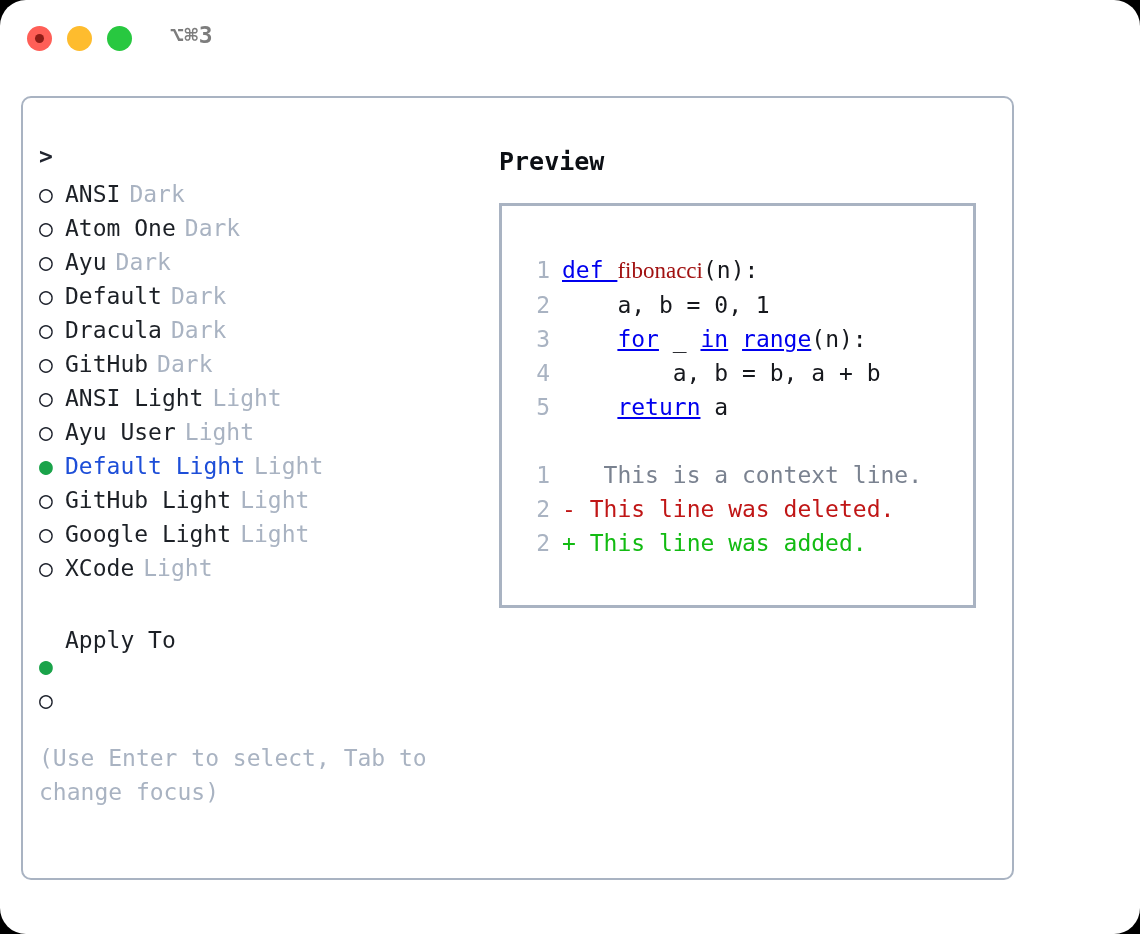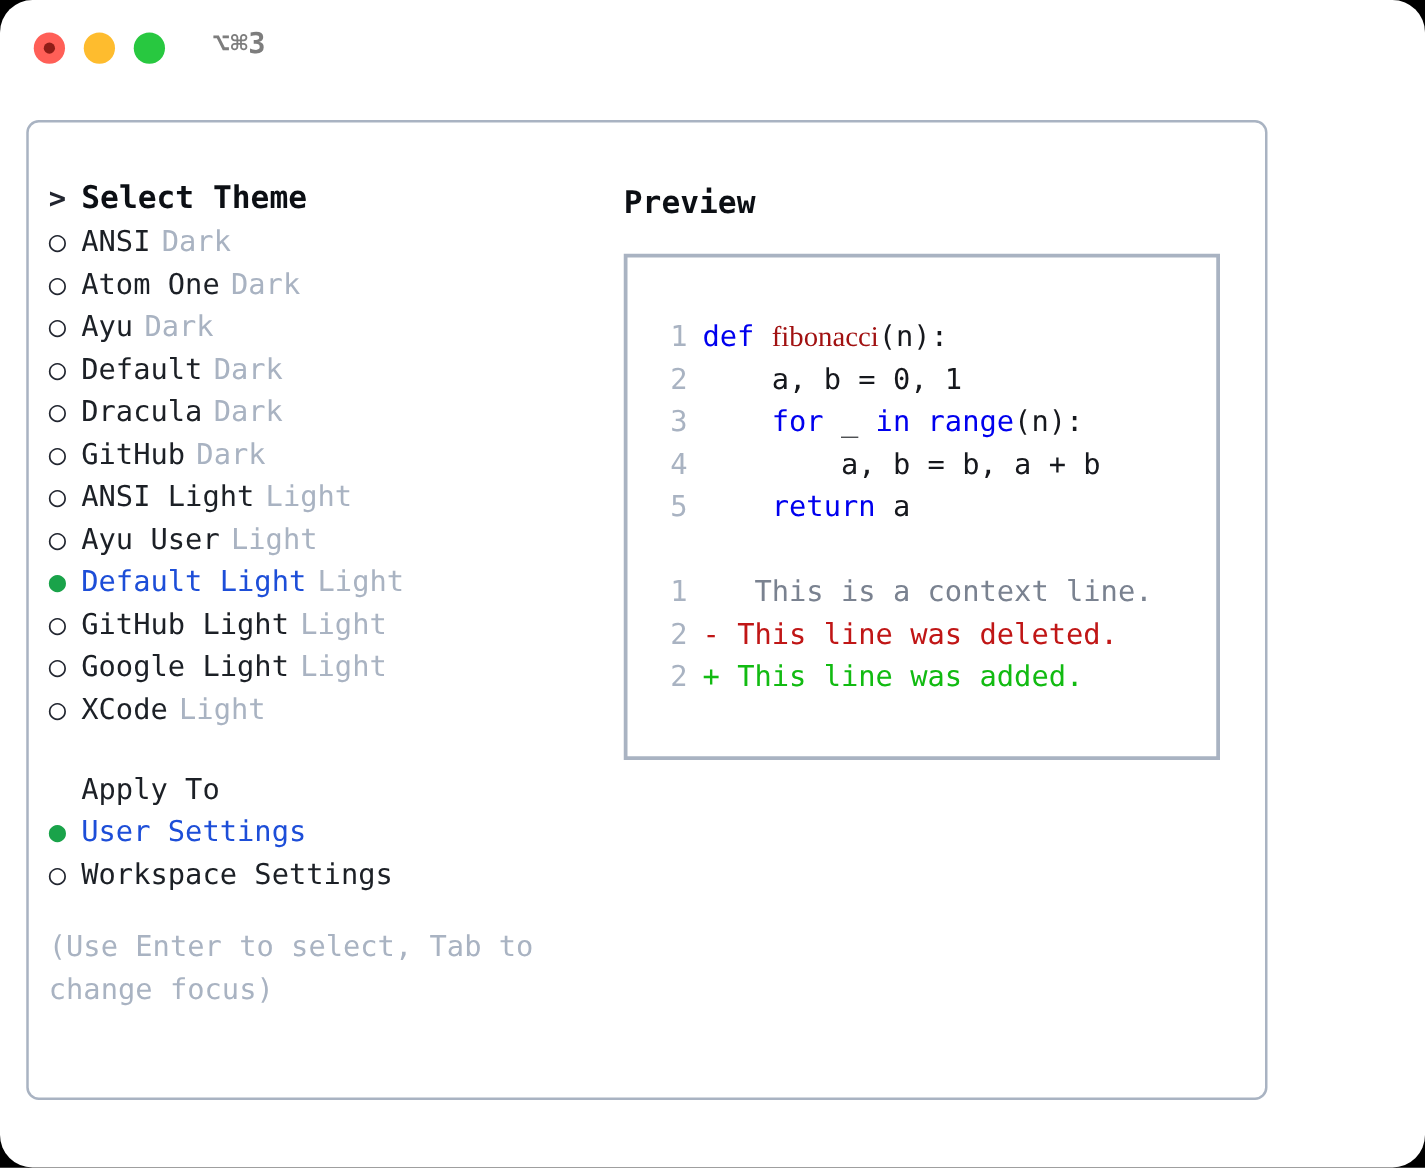--- a/index.html
+++ b/index.html
@@ -109,21 +109,21 @@
     font-size: 25px;
     font-weight: bold;
     color: #0c0f14;
     white-space: pre;
   }
   #list-header .marker { font-weight: bold; }
 
   #apply-block { margin-top: 30px; }
   #apply-header {
     display: flex;
-    align-items: flex-start;
+    align-items: flex-end;
     height: 34px;
     font-size: 23px;
     color: #1c2026;
     white-space: pre;
   }
   #apply-header .marker { color: transparent; }
 
   #hint {
     margin-top: 20px;
     width: 405px;
@@ -164,21 +164,21 @@
   }
   .cline { display: flex; white-space: pre; }
   .gutter {
     display: inline-block;
     width: 30px;
     flex: 0 0 30px;
     text-align: right;
     color: #a9b3c2;
     padding-right: 12px;
   }
-  .kw   { color: #0000ee; }
+  .kw   { color: #0000ee; text-decoration: underline; }
   .fn   { color: #a11111; font-family: Liberation Serif, serif; }
   .plain{ color: #16181d; }
   .ctx  { color: #7a8290; }
   .del  { color: #c01616; }
   .add  { color: #12bb12; }
   .spacer-line { height: 34px; }
 </style>
 </head>
 <body>
 
@@ -190,21 +190,20 @@
     <div class="traffic green"></div>
     <div id="shortcut">⌥⌘3</div>
   </div>
 
   <div id="panel">
 
     <div id="left-col">
 
       <div id="list-header">
         <span class="marker">&gt;</span>
-        <span>Select Theme</span>
       </div>
 
       <div id="theme-items">
           <div class="row"><span class="marker">○</span><span class="name">ANSI</span><span class="tag">Dark</span></div>
           <div class="row"><span class="marker">○</span><span class="name">Atom One</span><span class="tag">Dark</span></div>
           <div class="row"><span class="marker">○</span><span class="name">Ayu</span><span class="tag">Dark</span></div>
           <div class="row"><span class="marker">○</span><span class="name">Default</span><span class="tag">Dark</span></div>
           <div class="row"><span class="marker">○</span><span class="name">Dracula</span><span class="tag">Dark</span></div>
           <div class="row"><span class="marker">○</span><span class="name">GitHub</span><span class="tag">Dark</span></div>
           <div class="row"><span class="marker">○</span><span class="name">ANSI Light</span><span class="tag">Light</span></div>
@@ -214,22 +213,22 @@
           <div class="row"><span class="marker">○</span><span class="name">Google Light</span><span class="tag">Light</span></div>
           <div class="row"><span class="marker">○</span><span class="name">XCode</span><span class="tag">Light</span></div>
         </div>
 
       <div id="apply-block">
         <div id="apply-header">
           <span class="marker">&nbsp;</span>
           <span>Apply To</span>
         </div>
         <div id="apply-items">
-            <div class="row"><span class="marker dot-filled">●</span><span class="name selected">User Settings</span></div>
-            <div class="row"><span class="marker">○</span><span class="name">Workspace Settings</span></div>
+            <div class="row"><span class="marker dot-filled">●</span></div>
+            <div class="row"><span class="marker">○</span></div>
           </div>
       </div>
 
       <div id="hint">(Use Enter to select, Tab to change focus)</div>
 
     </div>
 
     <div id="right-col">
       <div id="preview-title">Preview</div>
       <div id="preview-box">

